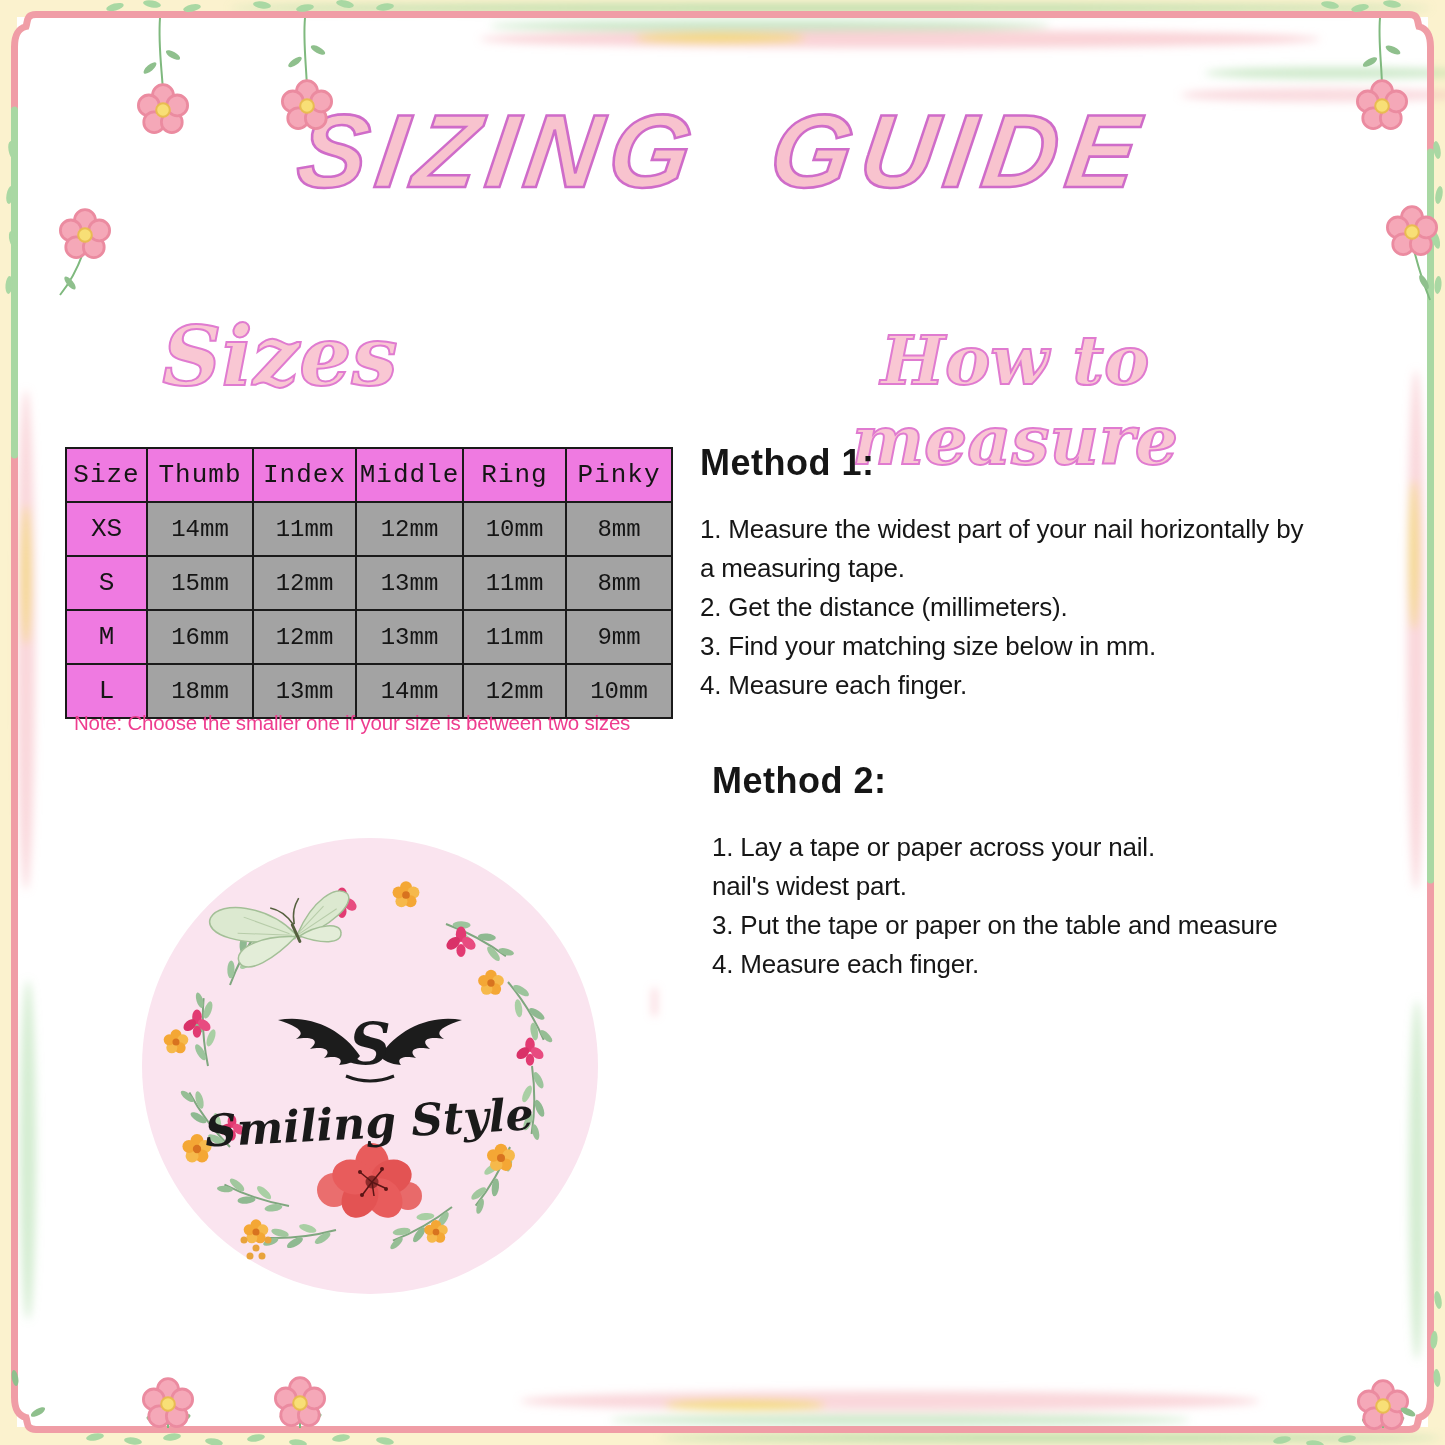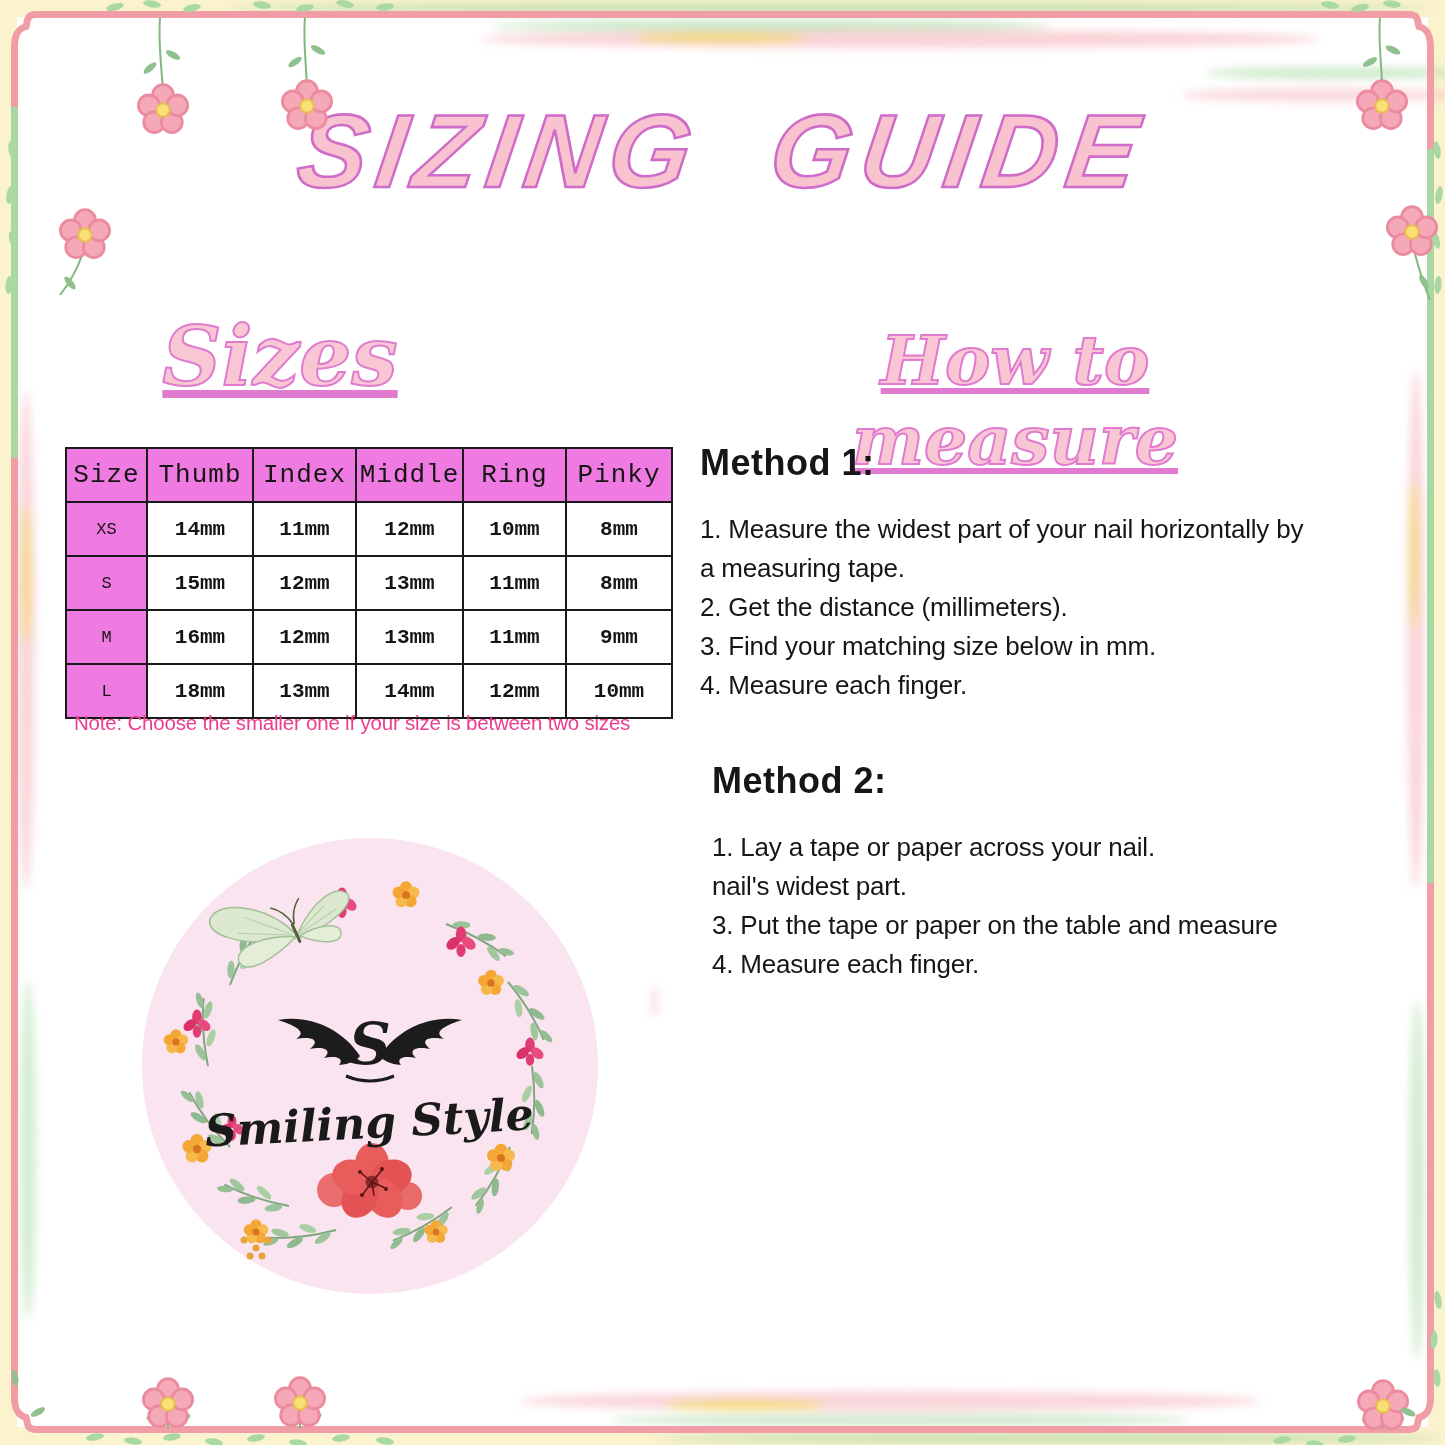--- a/index.html
+++ b/index.html
@@ -23,36 +23,36 @@
     font-family:"Liberation Sans",sans-serif;
     font-style:italic;font-weight:900;
     font-size:104px;letter-spacing:9px;word-spacing:34px;
     color:#F8C3CE;
     -webkit-text-stroke:2.6px #CF6CC9;
     transform:skewX(-8deg);
   }
   .script-heading{
     position:absolute;text-align:center;
     font-family:"DejaVu Serif",serif;font-style:italic;font-weight:700;
-    color:#F9C7D3;text-decoration:underline;-webkit-text-stroke:2px #E07BD0;
+    color:#F9C7D3;-webkit-text-stroke:2px #E07BD0;
   }
   .sizes-heading{left:110px;top:308px;width:340px;font-size:82px;}
   .howto-heading{left:715px;top:320px;width:600px;font-size:68px;}
 
   .size-table{
     position:absolute;left:65px;top:447px;border-collapse:collapse;
     font-family:"Liberation Mono",monospace;color:#151515;
   }
   .size-table th,.size-table td{
     border:2px solid #1a1a1a;text-align:center;vertical-align:middle;
     height:52px;font-weight:400;padding:0;
   }
   .size-table thead th{background:#EF7AE1;font-size:26px;letter-spacing:1px;}
-  .size-table tbody th{background:#EF7AE1;font-size:17px;}
-  .size-table td{background:#ffffff;font-size:21px;font-weight:bold;}
+  .size-table tbody th{background:#EF7AE1;font-size:26px;}
+  .size-table td{background:#a3a3a3;font-size:24px;}
 
   .size-note{
     position:absolute;left:74px;top:711px;width:620px;
     font-size:20.5px;font-weight:400;letter-spacing:-0.2px;
     color:#EE3D8F;
   }
 
   .method{position:absolute;left:700px;width:710px;color:#161616;}
   .method-1{top:442px;}
   .method-2{top:760px;margin-left:12px;}

